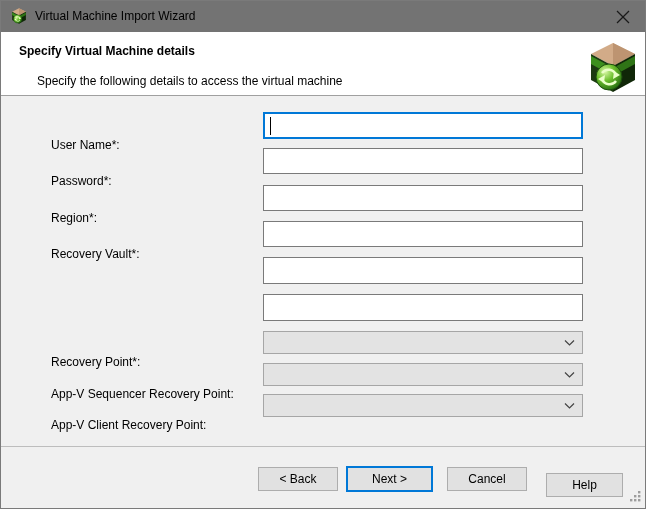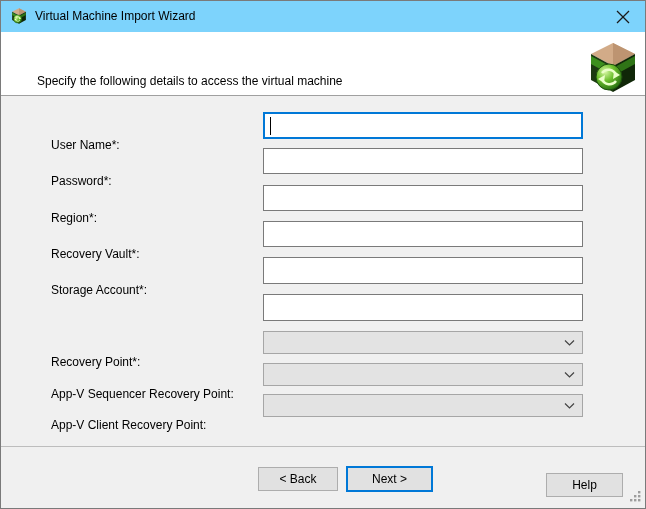--- a/index.html
+++ b/index.html
@@ -3,21 +3,21 @@
 <meta charset="utf-8">
 <style>
   html,body{margin:0;padding:0;background:#cfcfcf;}
   *{box-sizing:border-box;font-family:"Liberation Sans","DejaVu Sans",sans-serif;}
   .window{
     position:relative;width:646px;height:509px;background:#f0f0f0;
     border:1px solid #7a7a7a;overflow:hidden;
   }
   
   .titlebar{
-    position:absolute;top:0;left:0;width:100%;height:31px;background:#7dd3fc;
+    position:absolute;top:0;left:0;width:100%;height:31px;background:#737373;
   }
   .app-icon{position:absolute;left:10px;top:7px;width:16px;height:16px;}
   .title-text{
     position:absolute;left:34px;top:8px;font-size:12px;color:#000;white-space:nowrap;
   }
   .close-btn{
     position:absolute;right:0;top:0;width:45px;height:31px;
     display:flex;align-items:center;justify-content:center;cursor:pointer;
   }
   
@@ -95,41 +95,41 @@
     <span class="title-text">Virtual Machine Import Wizard</span>
     <div class="close-btn">
       <svg width="14" height="14" viewBox="0 0 14 14">
         <line x1="1" y1="1" x2="13" y2="13" stroke="#1a1a1a" stroke-width="1.2"></line>
         <line x1="13" y1="1" x2="1" y2="13" stroke="#1a1a1a" stroke-width="1.2"></line>
       </svg>
     </div>
   </div>
 
   <div class="header">
+    <div class="header-title">Specify Virtual Machine details</div>
     <div class="header-subtitle">Specify the following details to access the virtual machine</div>
     <svg class="header-icon" viewBox="0 0 46 51">
         <use href="#boxIcon"></use>
       </svg>
   </div>
 
   <div class="field-label" style="top:117px">User Name*:</div>
   <div class="text-input focused" style="top:111px;height:27px">
       <span class="caret"></span>
     </div>
 
   <div class="field-label" style="top:153px">Password*:</div>
   <div class="text-input" style="top:147px;height:26px"></div>
 
   <div class="field-label" style="top:190px">Region*:</div>
   <div class="text-input" style="top:184px;height:26px"></div>
 
   <div class="field-label" style="top:226px">Recovery Vault*:</div>
   <div class="text-input" style="top:220px;height:26px"></div>
 
-  <div class="field-label" style="top:262px">Storage Account*:</div>
   <div class="text-input" style="top:256px;height:27px"></div>
 
   <div class="text-input" style="top:293px;height:27px"></div>
 
   <div class="field-label" style="top:334px">Recovery Point*:</div>
   <div class="dropdown" style="top:330px;height:23px">
     <svg class="chev" width="11" height="7" viewBox="0 0 11 7">
         <polyline points="1,1 5.5,5.5 10,1" fill="none" stroke="#444" stroke-width="1.2"></polyline>
       </svg>
   </div>
@@ -144,20 +144,21 @@
   <div class="field-label" style="top:397px">App-V Client Recovery Point:</div>
   <div class="dropdown" style="top:393px;height:23px">
     <svg class="chev" width="11" height="7" viewBox="0 0 11 7">
         <polyline points="1,1 5.5,5.5 10,1" fill="none" stroke="#444" stroke-width="1.2"></polyline>
       </svg>
   </div>
 
   <div class="footer-sep"></div>
   <button class="btn btn-back">&lt; Back</button>
   <button class="btn btn-next">Next &gt;</button>
+  <button class="btn btn-cancel">Cancel</button>
   <button class="btn btn-help">Help</button>
 
   <svg class="resize-grip" viewBox="0 0 12 12">
     <rect x="9" y="1" width="2.4" height="2.4" fill="#9d9d9d"></rect>
     <rect x="5" y="5" width="2.4" height="2.4" fill="#9d9d9d"></rect>
     <rect x="9" y="5" width="2.4" height="2.4" fill="#9d9d9d"></rect>
     <rect x="1" y="9" width="2.4" height="2.4" fill="#9d9d9d"></rect>
     <rect x="5" y="9" width="2.4" height="2.4" fill="#9d9d9d"></rect>
     <rect x="9" y="9" width="2.4" height="2.4" fill="#9d9d9d"></rect>
   </svg>

